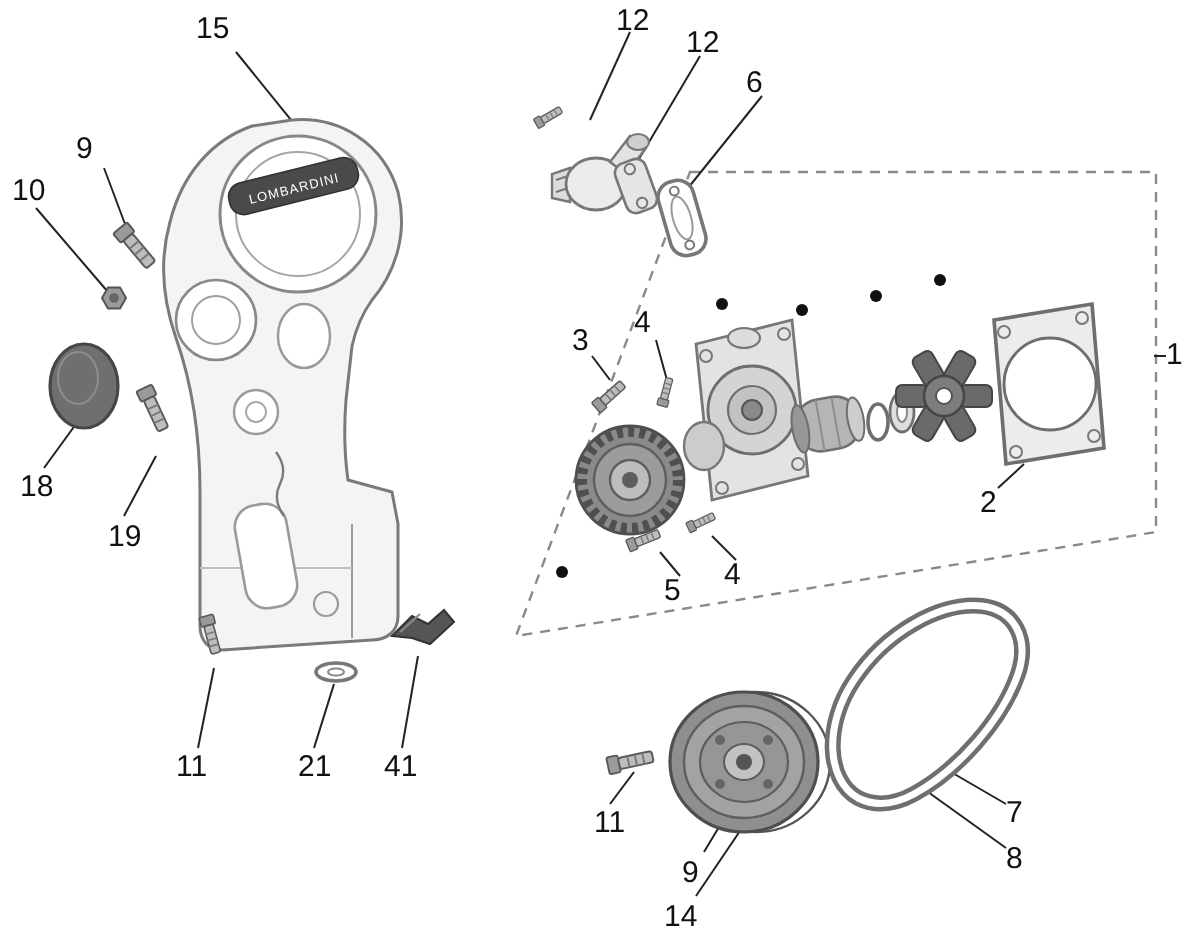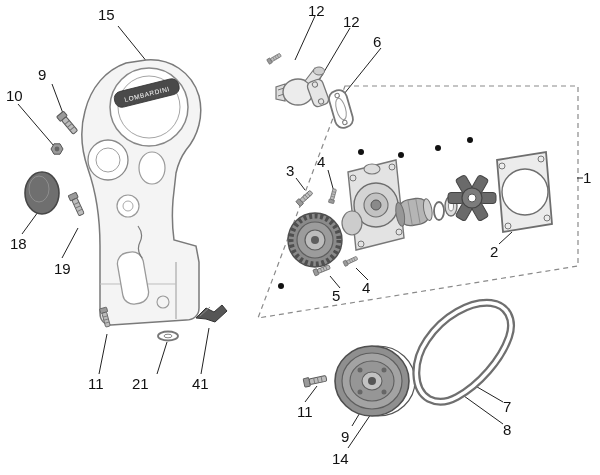--- a/index.html
+++ b/index.html
@@ -230,20 +230,20 @@
   <div class="callout" style="left:6px;top:87px">10</div>
   <div class="callout" style="left:583px;top:169px">1</div>
   <div class="callout" style="left:286px;top:162px">3</div>
   <div class="callout" style="left:317px;top:153px">4</div>
   <div class="callout" style="left:490px;top:243px">2</div>
   <div class="callout" style="left:10px;top:235px">18</div>
   <div class="callout" style="left:54px;top:260px">19</div>
   <div class="callout" style="left:332px;top:287px">5</div>
   <div class="callout" style="left:362px;top:279px">4</div>
   <div class="callout" style="left:88px;top:375px">11</div>
-  <div class="callout" style="left:132px;top:375px">21</div>
+  <div class="callout" style="left:149px;top:375px">21</div>
   <div class="callout" style="left:192px;top:375px">41</div>
   <div class="callout" style="left:297px;top:403px">11</div>
   <div class="callout" style="left:341px;top:428px">9</div>
   <div class="callout" style="left:332px;top:450px">14</div>
   <div class="callout" style="left:503px;top:398px">7</div>
   <div class="callout" style="left:503px;top:421px">8</div>
 </div>
 
 </body></html>

